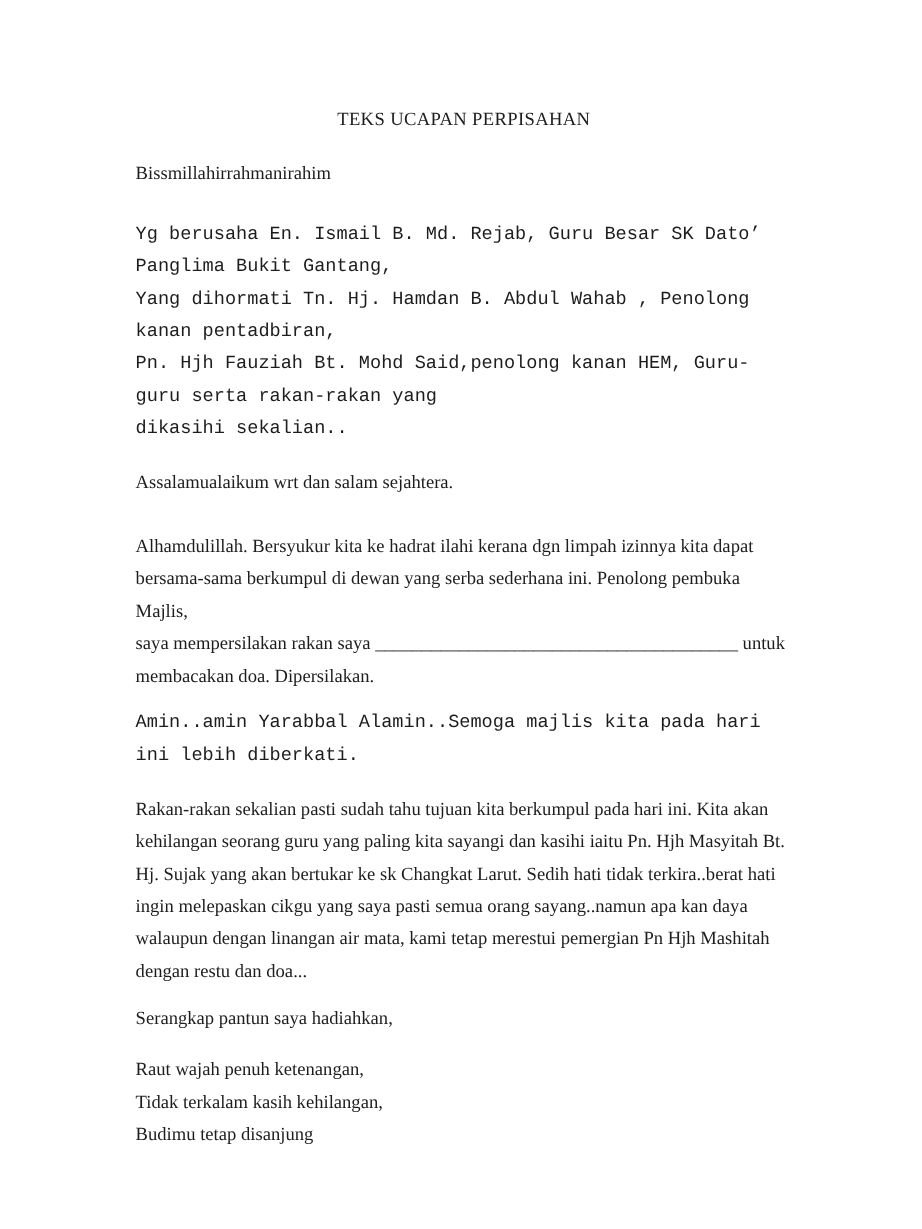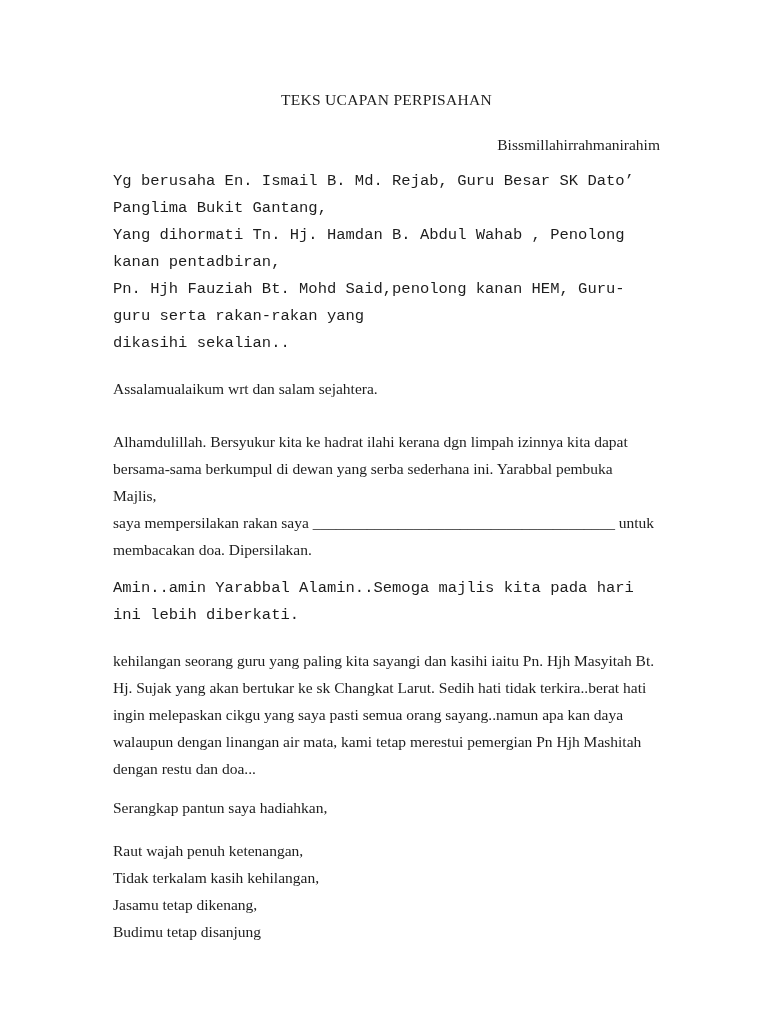--- a/index.html
+++ b/index.html
@@ -24,21 +24,21 @@
     font-weight: normal;
     font-size: 15.5px;
     margin: 0 0 18px 0;
     letter-spacing: 0.3px;
   }
   .para { margin: 0; }
   .line { white-space: pre-wrap; }
   .mb12 { margin-bottom: 12px; }
   .mb16 { margin-bottom: 16px; }
   .mb18 { margin-bottom: 18px; font-family: Liberation Mono, monospace; }
-  .mb24 { margin-bottom: 10px; text-align: right; }
+  .mb24 { margin-bottom: 24px; }
   .mb26 { margin-bottom: 26px; }
 </style>
 </head>
 <body>
 
 <div class="page">
 
   <div class="doc-title">TEKS UCAPAN PERPISAHAN</div>
 
   <div class="para mb24">
@@ -51,41 +51,41 @@
     <div class="line">Pn. Hjh Fauziah Bt. Mohd Said,penolong kanan HEM, Guru-guru serta rakan-rakan yang</div>
     <div class="line">dikasihi sekalian..</div>
   </div>
 
   <div class="para mb26">
     <div class="line">Assalamualaikum wrt dan salam sejahtera.</div>
   </div>
 
   <div class="para mb12">
     <div class="line">Alhamdulillah. Bersyukur kita ke hadrat ilahi kerana dgn limpah izinnya kita dapat</div>
-    <div class="line">bersama-sama berkumpul di dewan yang serba sederhana ini. Yarabbal pembuka Majlis,</div>
+    <div class="line">bersama-sama berkumpul di dewan yang serba sederhana ini. Penolong pembuka Majlis,</div>
     <div class="line">saya mempersilakan rakan saya _______________________________________ untuk</div>
     <div class="line">membacakan doa. Dipersilakan.</div>
   </div>
 
   <div class="para mb18">
     <div class="line">Amin..amin Yarabbal Alamin..Semoga majlis kita pada hari ini lebih diberkati.</div>
   </div>
 
   <div class="para mb12">
+    <div class="line">Rakan-rakan sekalian pasti sudah tahu tujuan kita berkumpul pada hari ini. Kita akan</div>
     <div class="line">kehilangan seorang guru yang paling kita sayangi dan kasihi iaitu Pn. Hjh Masyitah Bt.</div>
     <div class="line">Hj. Sujak yang akan bertukar ke sk Changkat Larut. Sedih hati tidak terkira..berat hati</div>
     <div class="line">ingin melepaskan cikgu yang saya pasti semua orang sayang..namun apa kan daya</div>
     <div class="line">walaupun dengan linangan air mata, kami tetap merestui pemergian Pn Hjh Mashitah</div>
     <div class="line">dengan restu dan doa...</div>
   </div>
 
   <div class="para mb16">
     <div class="line">Serangkap pantun saya hadiahkan,</div>
   </div>
 
   <div class="para">
     <div class="line">Raut wajah penuh ketenangan,</div>
     <div class="line">Tidak terkalam kasih kehilangan,</div>
-    <div class="line">Jasamu tetap dikenang,</div>
     <div class="line">Budimu tetap disanjung</div>
   </div>
 
 </div>
 
 </body></html>

